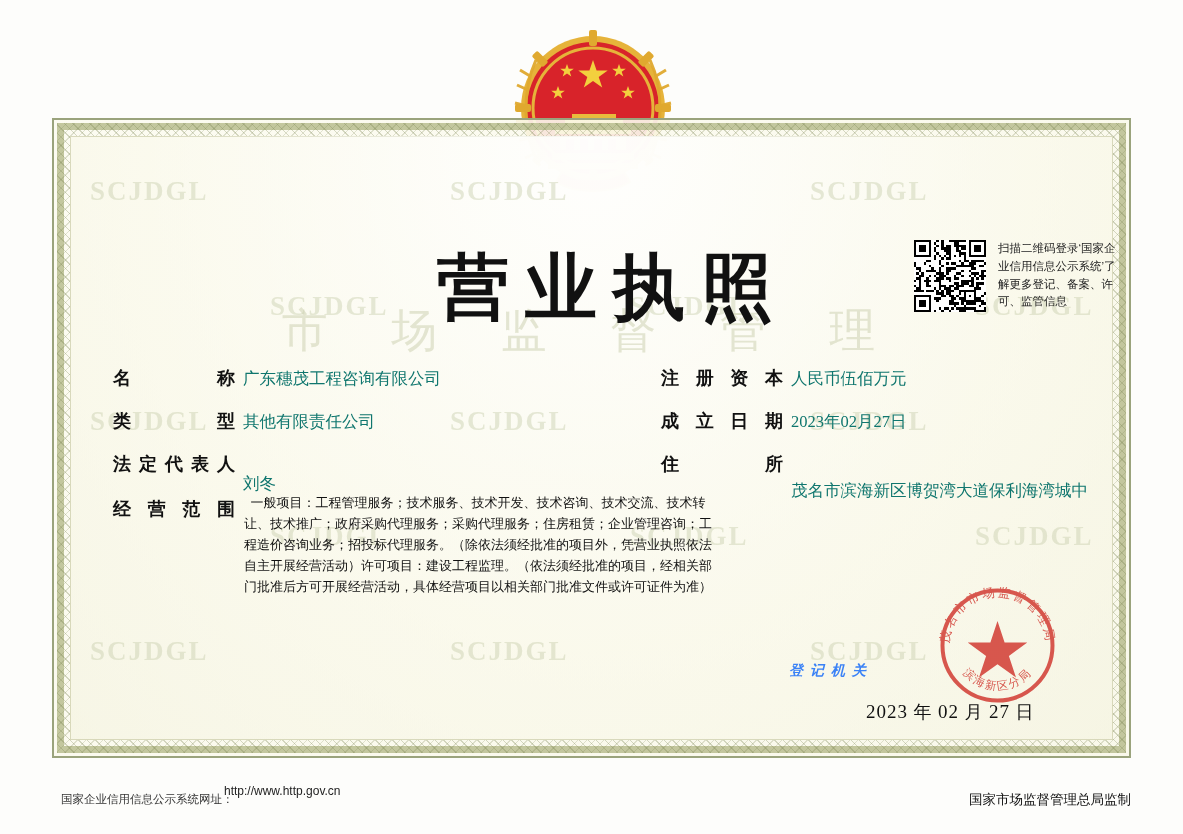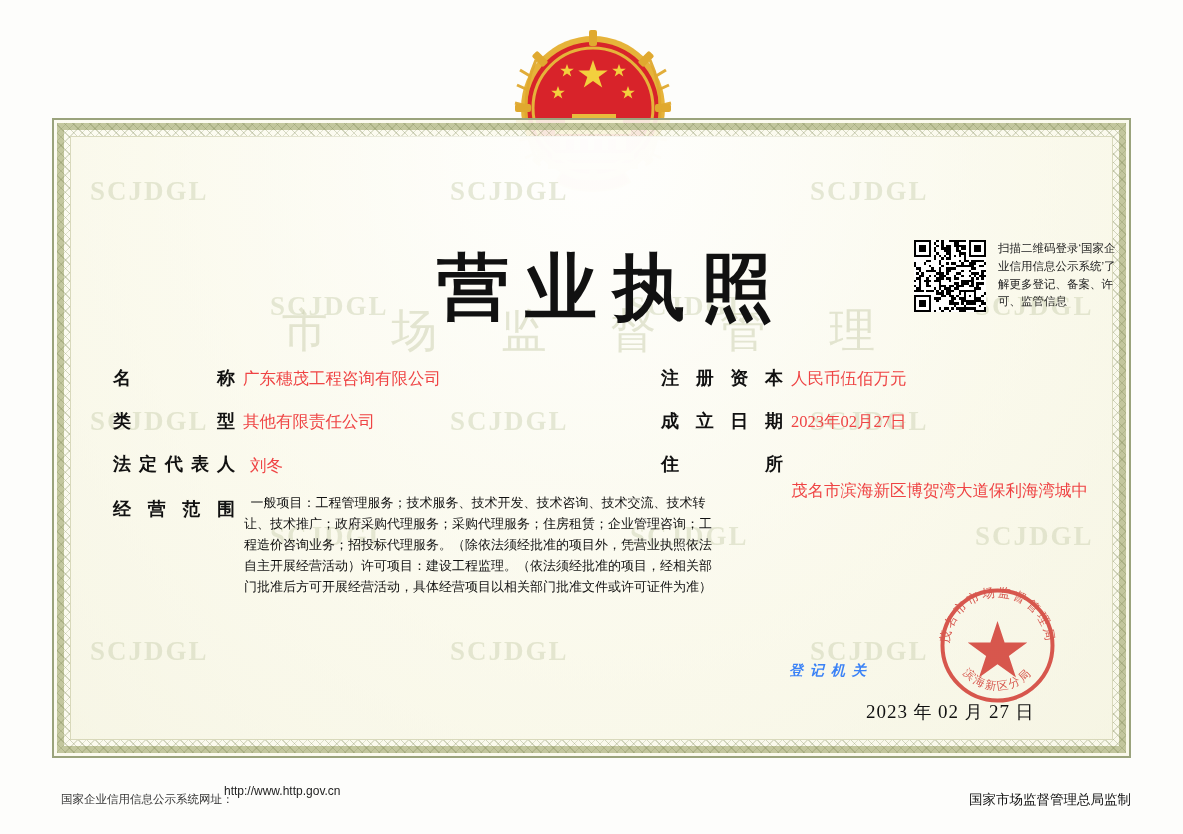--- a/index.html
+++ b/index.html
@@ -90,21 +90,21 @@
     position:absolute;left:998px;top:240px;width:118px;font-size:11.5px;
     line-height:1.55;color:#222;font-family:"Liberation Sans",sans-serif;
   }
 
   
   .field-label{
     position:absolute;font-size:18px;color:#111;font-weight:bold;
     letter-spacing:0;white-space:nowrap;
   }
   .field-value{
-    position:absolute;font-size:16.5px;color:#ef4444;white-space:nowrap;
+    position:absolute;font-size:16.5px;color:#0f766e;white-space:nowrap;
   }
   .lbl-spread{display:inline-block;text-align:justify;text-align-last:justify;}
 
   .scope-text{
     position:absolute;left:243px;top:492px;width:470px;
     font-size:13px;line-height:1.62;color:#111;text-align:center;
   }
 
   
   .reg-label{
@@ -643,21 +643,21 @@
   <div class="field-value" style="left:243px;top:411px;">其他有限责任公司</div>
 
   <div class="field-label" style="left:661px;top:409px;width:122px;">
     <span class="lbl-spread" style="width:122px;">成立日期</span>
   </div>
   <div class="field-value" style="left:791px;top:411px;">2023年02月27日</div>
 
   <div class="field-label" style="left:113px;top:452px;width:122px;">
     <span class="lbl-spread" style="width:122px;">法定代表人</span>
   </div>
-  <div class="field-value" style="left:243px;top:455px;margin-left:7px;">刘冬</div>
+  <div class="field-value" style="left:243px;top:473px;">刘冬</div>
 
   <div class="field-label" style="left:661px;top:452px;width:122px;">
     <span class="lbl-spread" style="width:122px;">住所</span>
   </div>
   <div class="field-value" style="left:791px;top:480px;">茂名市滨海新区博贺湾大道保利海湾城中</div>
 
   <div class="field-label" style="left:113px;top:497px;width:122px;">
     <span class="lbl-spread" style="width:122px;">经营范围</span>
   </div>
   <div class="scope-text">一般项目：工程管理服务；技术服务、技术开发、技术咨询、技术交流、技术转让、技术推广；政府采购代理服务；采购代理服务；住房租赁；企业管理咨询；工程造价咨询业务；招投标代理服务。（除依法须经批准的项目外，凭营业执照依法自主开展经营活动）许可项目：建设工程监理。（依法须经批准的项目，经相关部门批准后方可开展经营活动，具体经营项目以相关部门批准文件或许可证件为准）</div>

